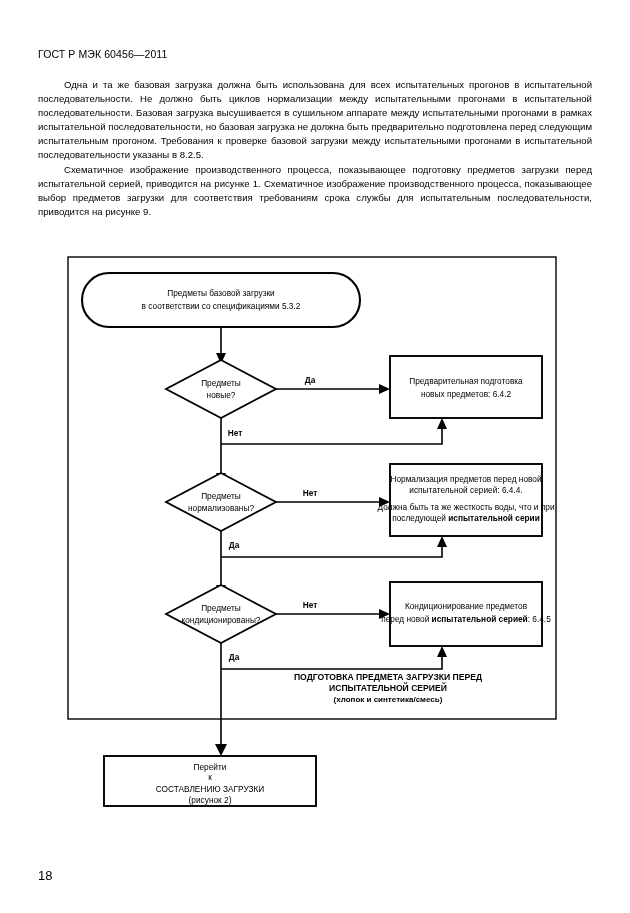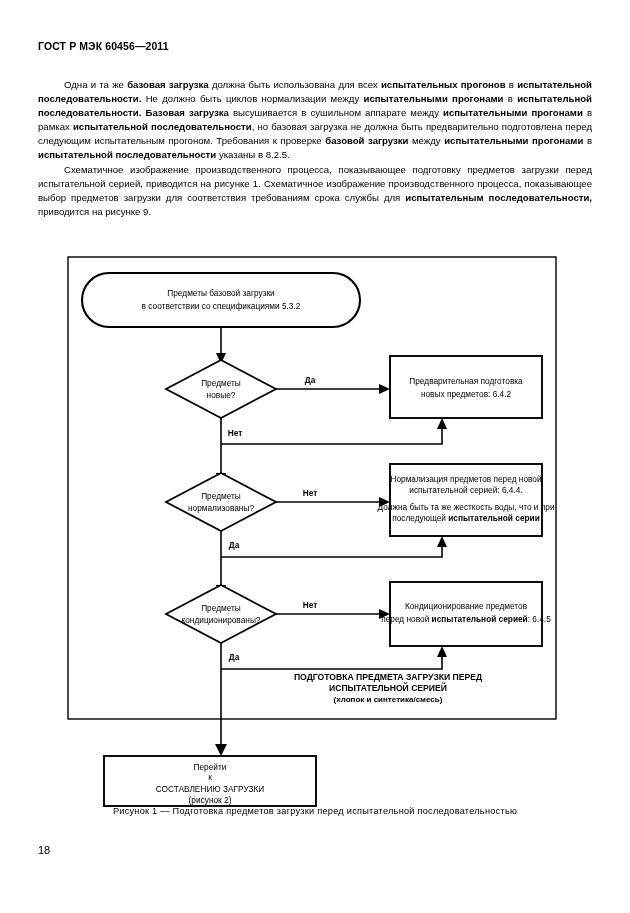--- a/index.html
+++ b/index.html
@@ -21,43 +21,43 @@
     inset: 0;
     width: 630px;
     height: 913px;
     overflow: hidden;
   }
 
   
   .running-head {
     position: absolute;
     left: 38px;
-    top: 40px;
+    top: 48px;
     font-size: 10.5px;
-    font-weight: bold;
+    font-weight: normal;
     letter-spacing: 0.1px;
     white-space: nowrap;
   }
 
   
   .body-text {
     position: absolute;
     left: 38px;
     top: 78px;
     width: 554px;
     font-size: 9.6px;
     line-height: 14.1px;
     text-align: justify;
     text-justify: inter-word;
   }
   .body-text p {
     margin: 0;
     text-indent: 26px;
   }
-  .body-text b { font-weight: bold; }
+  .body-text b { font-weight: normal; }
 
   
   .figure-wrap {
     position: absolute;
     left: 0;
     top: 252px;
     width: 630px;
     height: 560px;
   }
   .figure-svg {
@@ -70,22 +70,22 @@
     width: 630px;
     text-align: center;
     font-size: 9.2px;
     letter-spacing: 0.25px;
   }
 
   
   .folio {
     position: absolute;
     left: 38px;
-    top: 844px;
-    font-size: 11px;
+    top: 868px;
+    font-size: 13px;
   }
 
   
   svg text {
     font-family: "Liberation Sans", "DejaVu Sans", sans-serif;
     fill: #000000;
   }
   .t-node   { font-size: 8.3px; text-anchor: middle; }
   .t-edge   { font-size: 8.3px; text-anchor: middle; font-weight: bold; }
   .t-cap    { font-size: 8.6px; text-anchor: middle; font-weight: bold; }
@@ -203,17 +203,16 @@
         <rect class="shape" x="104" y="504" width="212" height="50" stroke-width="1.9"></rect>
         <text class="t-node" x="210" y="518">Перейти</text>
         <text class="t-node" x="210" y="528">к</text>
         <text class="t-node" x="210" y="540">СОСТАВЛЕНИЮ ЗАГРУЗКИ</text>
         <text class="t-node" x="210" y="551">(рисунок 2)</text>
       </g>
 
     </svg>
   </div>
 
-  <div class="fig-caption">Рисунок 1 — Подготовка предметов загрузки перед испытательной последовательностью</div>
 
   <div class="folio">18</div>
 
 </div>
 
 </body></html>

